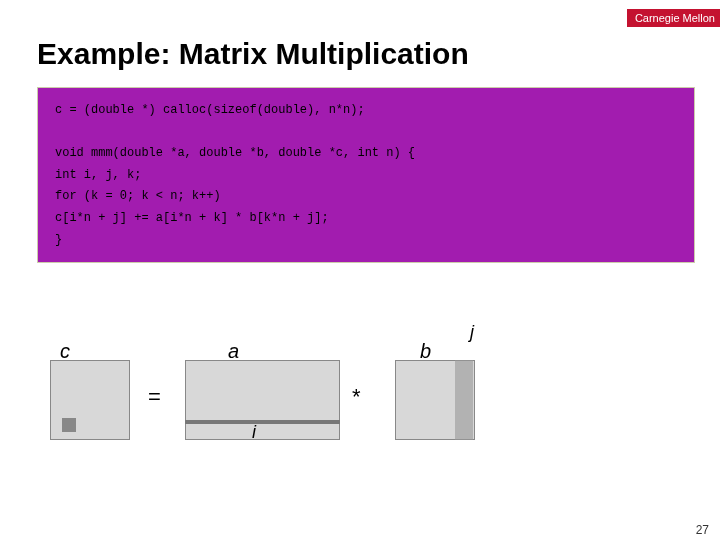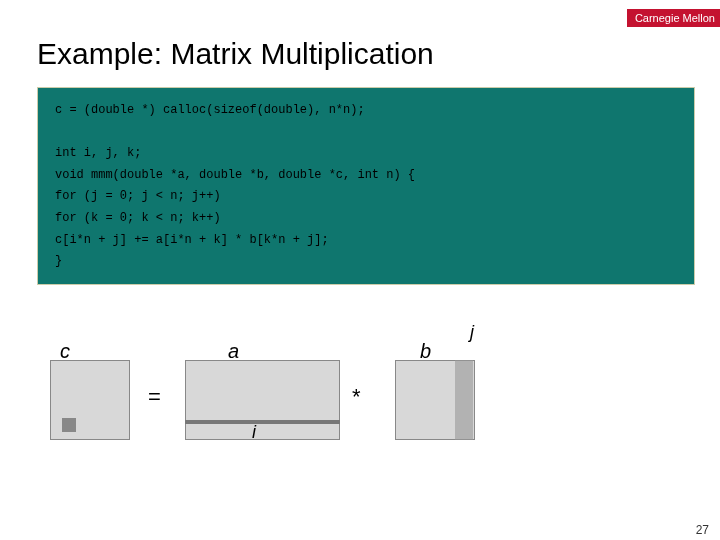--- a/index.html
+++ b/index.html
@@ -24,31 +24,31 @@
       padding: 3px 8px;
       font-family: Arial, sans-serif;
     }
 
     
     #page-title {
       position: absolute;
       top: 28px;
       left: 28px;
       font-size: 30px;
-      font-weight: normal;
+      font-weight: bold;
       color: #000;
     }
 
     
     #code-box {
       position: absolute;
       top: 78px;
       left: 28px;
       right: 28px;
-      background: #0f766e;
+      background: #a21caf;
       border: 1px solid #ccccaa;
       padding: 10px 14px;
       font-family: 'Courier New', Courier, monospace;
       font-size: 12px;
       line-height: 1.55;
       color: #000;
     }
 
     
     #diagram {
@@ -131,23 +131,22 @@
 </head>
 <body>
 
 <div id="header-logo">Carnegie Mellon</div>
 
 <h1 id="page-title">Example: Matrix Multiplication</h1>
 
 <div id="code-box">
   <div>c = (double *) calloc(sizeof(double), n*n);</div>
   <br>
+  <div>void mmm(double *a, double *b, double *c, int n) {</div>
   <div>    int i, j, k;</div>
-  <div>void mmm(double *a, double *b, double *c, int n) {</div>
-  <div>    for (j = 0; j &lt; n; j++)</div>
   <div>            for (k = 0; k &lt; n; k++)</div>
   <div>                c[i*n + j] += a[i*n + k] * b[k*n + j];</div>
   <div>}</div>
 </div>
 
 <div id="diagram">
 
   <div id="j-label" style="left: 430px; top: -10px;">j</div>
 
   <div class="matrix-label" style="left: 20px; top: 8px;">c</div>

